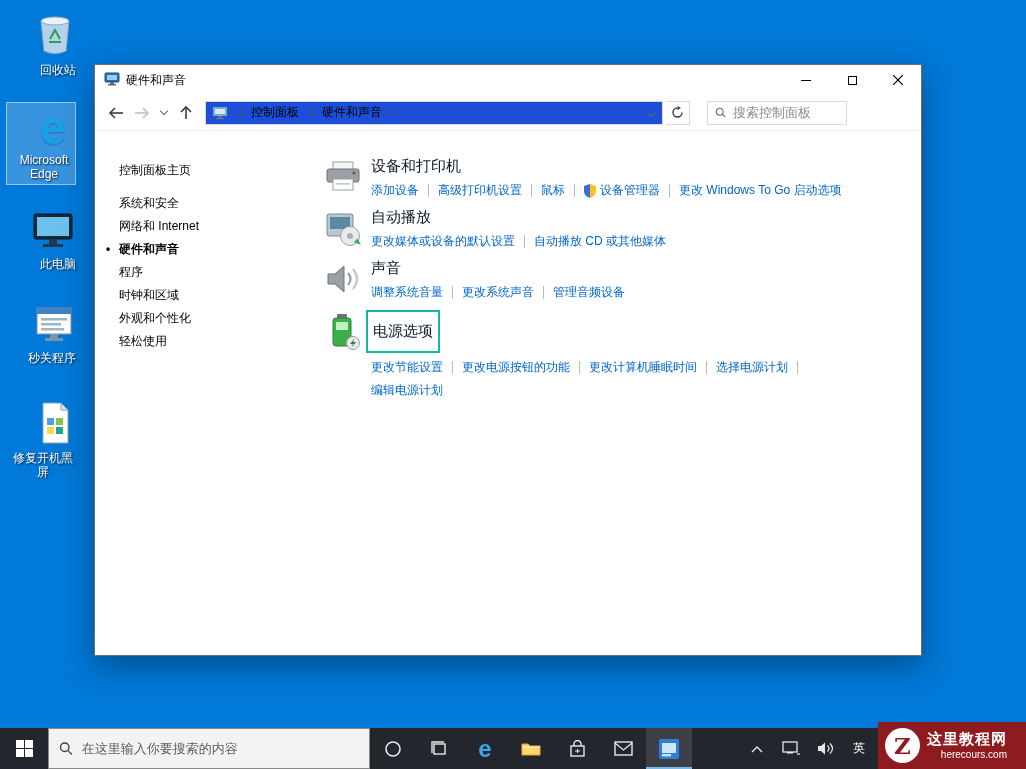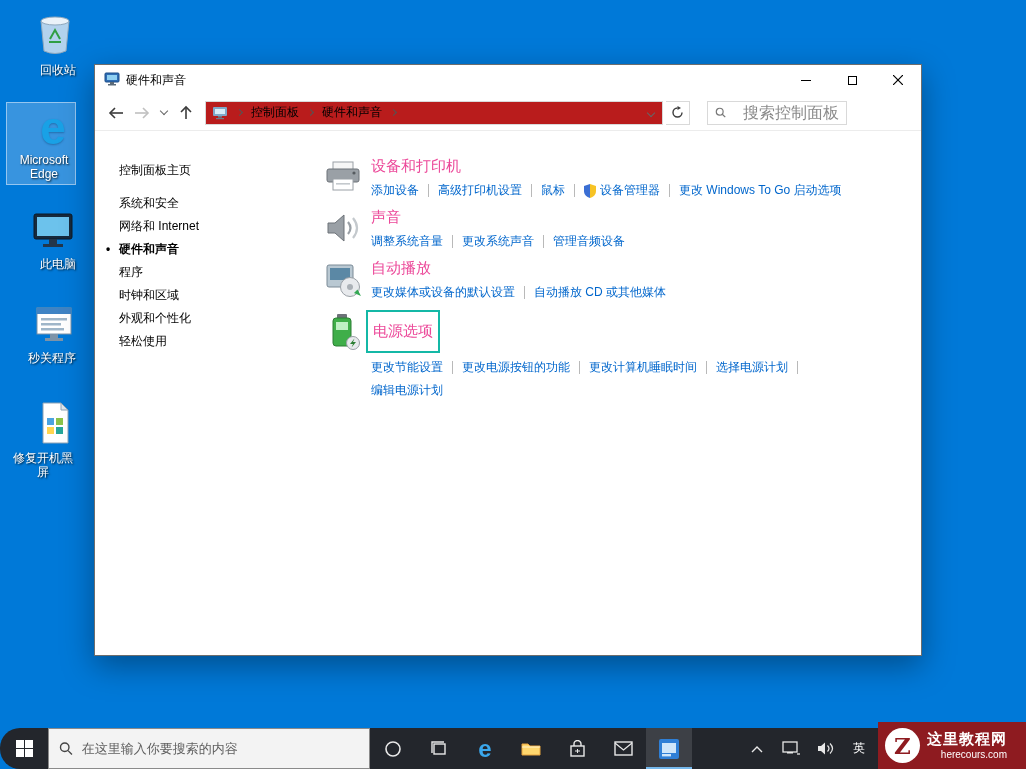--- a/index.html
+++ b/index.html
@@ -21,51 +21,51 @@
   .titlebar .title { font-size:12px; color:#000; margin-left:6px; }
   .win-controls { margin-left:auto; display:flex; height:30px; }
   .win-btn { width:46px; height:30px; display:flex; align-items:center; justify-content:center; cursor:pointer; }
   .glyph-min { width:10px; height:1px; background:#000; }
   .glyph-max { width:9px; height:9px; border:1px solid #000; }
 
   
   .navbar { height:36px; display:flex; align-items:center; padding:0 8px; gap:3px; background:#fff; border-bottom:1px solid #ececec; }
   .nav-btn { width:24px; height:24px; display:flex; align-items:center; justify-content:center; cursor:pointer; flex:0 0 auto; }
   .chev-down { width:6px; height:6px; border-right:1px solid #666; border-bottom:1px solid #666; transform:rotate(45deg); margin-top:-3px; }
-  .addressbar { display:flex; align-items:center; height:24px; border:1px solid #d9d9d9; background:#b91c1c; width:458px; padding-left:4px; margin-left:4px; }
+  .addressbar { display:flex; align-items:center; height:24px; border:1px solid #d9d9d9; background:#1d4ed8; width:458px; padding-left:4px; margin-left:4px; }
   .crumbs { display:flex; align-items:center; flex:1; overflow:hidden; }
   .crumb { font-size:12px; color:#000; padding:2px 2px; cursor:pointer; white-space:nowrap; }
   .crumb-chev { width:5px; height:5px; border-right:1px solid #555; border-bottom:1px solid #555; transform:rotate(-45deg); margin:0 7px; flex:0 0 auto; }
   .combo-chev { margin:0 8px 0 auto; }
   .refresh-btn { width:24px; height:24px; border:1px solid #d9d9d9; border-left:none; display:flex; align-items:center; justify-content:center; cursor:pointer; }
   .searchbox { display:flex; align-items:center; height:24px; border:1px solid #d9d9d9; background:#fff; width:140px; padding:0 7px; gap:7px; margin-left:14px; }
-  .searchbox input { border:none; outline:none; font-size:16px; width:100%; font-family:inherit; color:#ef4444;text-align:right; }
+  .searchbox input { border:none; outline:none; font-size:13px; width:100%; font-family:inherit; color:#ef4444; }
   .searchbox input::placeholder { color:#8a8a8a; }
 
   
   .winbody { display:flex; height:524px; background:#fff; }
   .sidebar { width:220px; padding:30px 0 0 24px; }
   .side-item { display:block; font-size:12px; color:#000; height:23px; line-height:18px; cursor:pointer; position:relative; }
   .side-item.home { margin-bottom:10px; }
   .side-item.current { font-weight:bold; }
   .side-item.current::before { content:"\2022"; position:absolute; left:-13px; top:0; font-weight:bold; }
 
   .content { flex:1; padding-top:26px; }
   .section { display:flex; margin-bottom:9px; }
   .sec-icon { width:56px; display:flex; justify-content:center; align-items:flex-start; padding-top:3px; flex:0 0 auto; }
   .sec-body { flex:1; }
-  .sec-title { display:inline-block; font-size:15px; color:#ec4899; text-decoration:none; cursor:pointer; }
+  .sec-title { display:inline-block; font-size:15px; color:#0f172a; text-decoration:none; cursor:pointer; }
   .sec-title.redbox { border:2px solid #14b8a6; padding:10px 5px; margin-left:-5px; }
   .sec-links { margin-top:6px; display:flex; align-items:center; flex-wrap:wrap; }
   .sec-links a { font-size:12px; color:#0066cc; text-decoration:none; cursor:pointer; }
   .divider { display:inline-block; width:1px; height:13px; background:#b9b9b9; margin:0 9px; }
   .shield { margin-right:4px; display:inline-flex; }
 
   
-  .taskbar { position:absolute; left:0; bottom:0; width:1026px; height:41px; background:#23262c; display:flex; align-items:stretch; z-index:5;border-radius:20px; }
+  .taskbar { position:absolute; left:0; bottom:0; width:1026px; height:41px; background:#23262c; display:flex; align-items:stretch; z-index:5; }
   .tb-start { width:48px; display:flex; align-items:center; justify-content:center; cursor:pointer; }
   .tb-search { width:322px; background:#f3f3f3; border:1px solid #8a8a8a; display:flex; align-items:center; padding:0 10px; gap:9px; cursor:text; }
   .tb-search input { border:none; outline:none; background:transparent; width:100%; font-size:13px; font-family:inherit; color:#333; }
   .tb-search input::placeholder { color:#5f5f5f; }
   .tb-btn { width:46px; display:flex; align-items:center; justify-content:center; cursor:pointer; }
   .tb-btn.active { background:#3d4046; box-shadow:inset 0 -2px 0 #76b9ed; }
   .tray { margin-left:auto; display:flex; align-items:stretch; padding-right:150px; }
   .tray .tb-btn { width:34px; }
   .lang { color:#fff; font-size:12px; }
 
@@ -265,54 +265,54 @@
               </span>
               <a>设备管理器</a>
               <span class="divider"></span>
               <a>更改 Windows To Go 启动选项</a>
             </div>
           </div>
         </div>
 
         <div class="section">
           <div class="sec-icon">
-            <svg width="36" height="34" viewBox="0 0 36 34">
-              <polygon points="3,12 10,12 19,4 19,30 10,22 3,22" fill="#9aa0a6" stroke="#6d7278"></polygon>
-              <path d="M23 11 q5 6 0 12" stroke="#9aa0a6" fill="none" stroke-width="2.2"></path>
-              <path d="M28 7 q8 10 0 20" stroke="#c4c9cd" fill="none" stroke-width="2.2"></path>
-            </svg>
-          </div>
-          <div class="sec-body">
-            <a class="sec-title">声音</a>
-            <div class="sec-links">
-              <a>调整系统音量</a>
-              <span class="divider"></span>
-              <a>更改系统声音</a>
-              <span class="divider"></span>
-              <a>管理音频设备</a>
-            </div>
-          </div>
-        </div>
-
-        <div class="section">
-          <div class="sec-icon">
             <svg width="38" height="36" viewBox="0 0 38 36">
               <rect x="3" y="3" width="26" height="22" rx="2" fill="#b9c8d2" stroke="#7a8a96"></rect>
               <rect x="6" y="6" width="20" height="12" fill="#5b88a5"></rect>
               <circle cx="26" cy="25" r="9.5" fill="#e8eaed" stroke="#9aa0a6"></circle>
               <circle cx="26" cy="25" r="3" fill="#aab0b6"></circle>
               <polygon points="30,31 37,34 33.5,27.5" fill="#34a853"></polygon>
             </svg>
           </div>
           <div class="sec-body">
             <a class="sec-title">自动播放</a>
             <div class="sec-links">
               <a>更改媒体或设备的默认设置</a>
               <span class="divider"></span>
               <a>自动播放 CD 或其他媒体</a>
+            </div>
+          </div>
+        </div>
+
+        <div class="section">
+          <div class="sec-icon">
+            <svg width="36" height="34" viewBox="0 0 36 34">
+              <polygon points="3,12 10,12 19,4 19,30 10,22 3,22" fill="#9aa0a6" stroke="#6d7278"></polygon>
+              <path d="M23 11 q5 6 0 12" stroke="#9aa0a6" fill="none" stroke-width="2.2"></path>
+              <path d="M28 7 q8 10 0 20" stroke="#c4c9cd" fill="none" stroke-width="2.2"></path>
+            </svg>
+          </div>
+          <div class="sec-body">
+            <a class="sec-title">声音</a>
+            <div class="sec-links">
+              <a>调整系统音量</a>
+              <span class="divider"></span>
+              <a>更改系统声音</a>
+              <span class="divider"></span>
+              <a>管理音频设备</a>
             </div>
           </div>
         </div>
 
         <div class="section">
           <div class="sec-icon">
             <svg width="36" height="38" viewBox="0 0 36 38">
               <rect x="12" y="1" width="10" height="5" rx="1" fill="#6d7278"></rect>
               <rect x="8" y="5" width="18" height="28" rx="3" fill="#3fae49" stroke="#2c7f34"></rect>
               <rect x="11" y="9" width="12" height="8" fill="#bff0c4"></rect>

